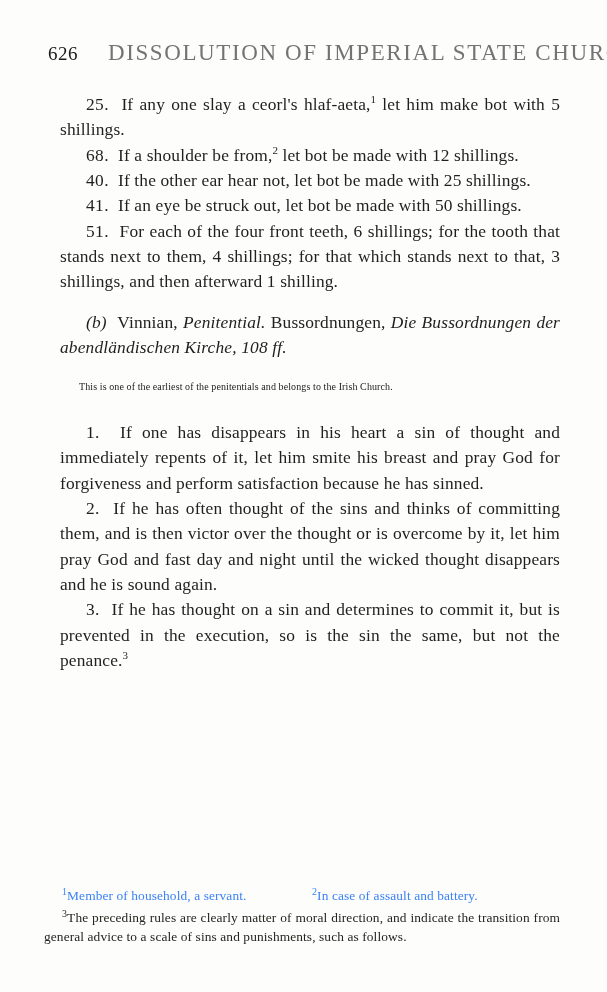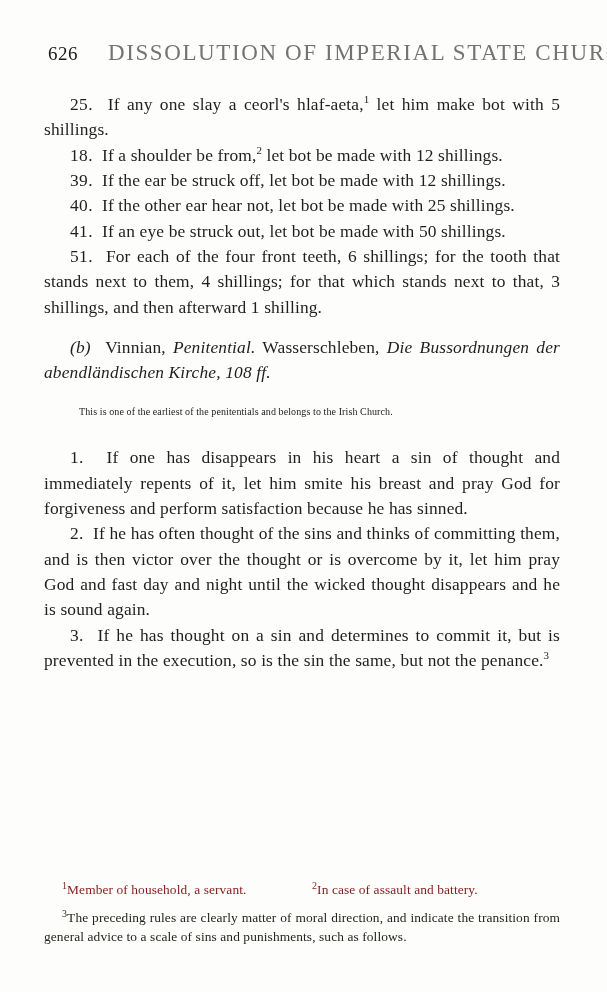--- a/index.html
+++ b/index.html
@@ -37,21 +37,21 @@
   .running-head {
     font-size: 23px;
     letter-spacing: 1.6px;
     white-space: nowrap;
     color: #737373;
   }
   .body-col {
     width: 516px;
   }
   p.para {
-    margin: 0 0 0 0;
+    margin: 0 0 0 16px;
     font-size: 17.4px;
     line-height: 1.455;
     text-align: justify;
     text-justify: inter-word;
     letter-spacing: 0.15px;
     color: #1f1f1d;
   }
   p.indent {
     text-indent: 26px;
   }
@@ -95,39 +95,39 @@
     height: 0;
     border: 0;
     border-top: 0px solid #bdbdb8;
     margin: 0 0 5px 0;
   }
   .fn-row {
     display: flex;
     font-size: 13.4px;
     line-height: 1.36;
     letter-spacing: 0.1px;
-    color: #7f1d1d;
+    color: #3b82f6;
   }
   .fn-row .fn-left {
     width: 50%;
     padding-left: 18px;
     box-sizing: border-box;
   }
   .fn-row .fn-right {
     width: 50%;
     padding-left: 10px;
     box-sizing: border-box;
   }
   .fn-block {
     font-size: 13.4px;
     line-height: 1.42;
     letter-spacing: 0.1px;
     text-align: justify;
     color: #25251f;
-    margin-top: 9px;
+    margin-top: 3px;
   }
   .fn-block .fn-ind { padding-left: 18px; }
   .fn-marker {
     font-size: 10px;
     vertical-align: super;
     line-height: 0;
   }
 </style>
 </head>
 <body>
@@ -139,42 +139,39 @@
     <span class="running-head">DISSOLUTION OF IMPERIAL STATE CHURCH</span>
   </div>
 
   <div class="body-col">
 
     <div class="law-list">
       <p class="para indent">
         <span class="num">25.</span>&nbsp;&nbsp;<span>If any one slay a ceorl's hlaf-aeta,</span><sup class="fn">1</sup><span> let him make bot with 5 shillings.</span>
       </p>
       <p class="para indent">
-        <span class="num">18.</span>&nbsp;&nbsp;<span>If a shoulder be from,</span><sup class="fn">2</sup><span> let bot be made with 12 shillings.</span>
-      </p>
-      <p class="para indent">
-        <span class="num">39.</span>&nbsp;&nbsp;<span>If the ear be struck off, let bot be made with 12 shillings.</span>
+        <span class="num">68.</span>&nbsp;&nbsp;<span>If a shoulder be from,</span><sup class="fn">2</sup><span> let bot be made with 12 shillings.</span>
       </p>
       <p class="para indent">
         <span class="num">40.</span>&nbsp;&nbsp;<span>If the other ear hear not, let bot be made with 25 shillings.</span>
       </p>
       <p class="para indent">
         <span class="num">41.</span>&nbsp;&nbsp;<span>If an eye be struck out, let bot be made with 50 shillings.</span>
       </p>
       <p class="para indent">
         <span class="num">51.</span>&nbsp;&nbsp;<span>For each of the four front teeth, 6 shillings; for the tooth that stands next to them, 4 shillings; for that which stands next to that, 3 shillings, and then afterward 1 shilling.</span>
       </p>
     </div>
 
     <div class="gap-md"></div>
 
     <p class="para indent">
       <span class="italic">(b)</span>&nbsp;&nbsp;<span>Vinnian,</span>
       <span class="italic">Penitential.</span>
-      <span>Wasserschleben,</span>
+      <span>Bussordnungen,</span>
       <span class="italic">Die Bussordnungen der abendländischen Kirche,</span>
       <span class="italic">108 ff.</span>
     </p>
 
     <div class="gap-lg"></div>
 
     <p class="small-para">
       <span class="indent-first">This is one of the earliest of the penitentials and belongs to the Irish Church.</span>
     </p>
 

